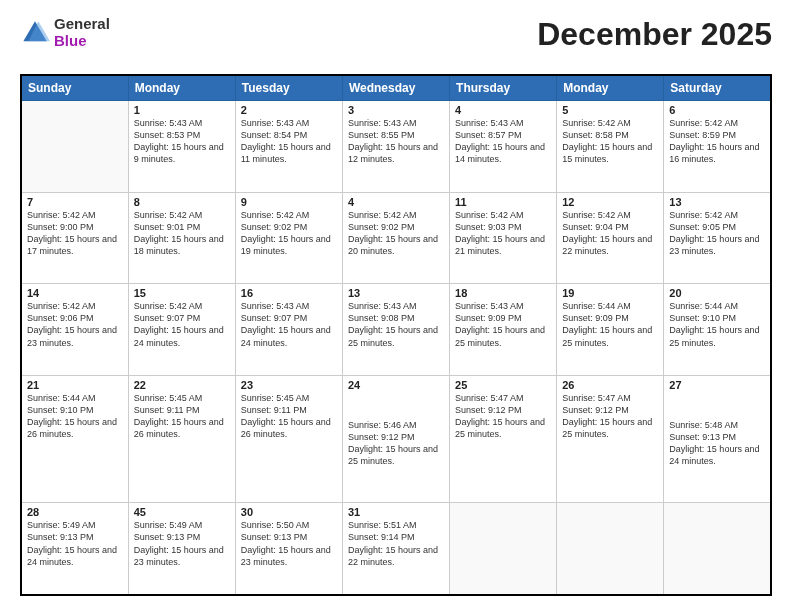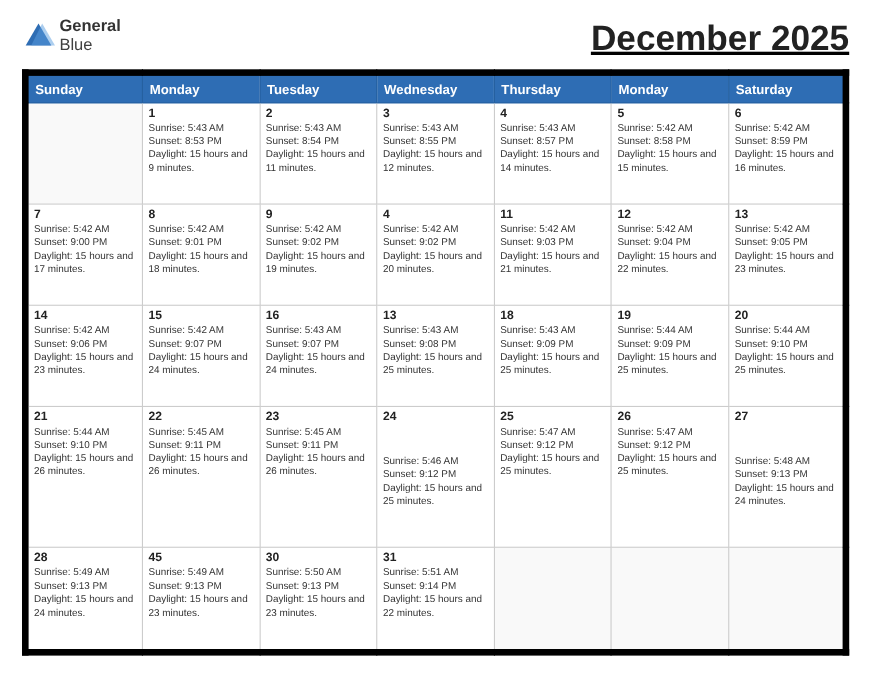--- a/index.html
+++ b/index.html
@@ -14,63 +14,62 @@
       width: 792px;
       height: 612px;
       padding: 16px 20px;
       display: flex;
       flex-direction: column;
     }
     .header {
       display: flex;
       justify-content: space-between;
       align-items: flex-start;
-      margin-bottom: 10px;
+      margin-bottom: 21px;
     }
     .logo {
       display: flex;
       align-items: center;
       gap: 4px;
     }
     .logo-text {
       display: flex;
       flex-direction: column;
       line-height: 1.1;
     }
     .logo-general {
       font-size: 15px;
       font-weight: bold;
       color: #333;
     }
     .logo-blue {
       font-size: 15px;
-      font-weight: normal;
-      color: #404040;
+      font-weight: bold;
+      color: #a21caf;
     }
     .logo-icon {
       width: 30px;
       height: 30px;
     }
     .title-block {
-      text-decoration: underline;
     }
     .month-title {
       font-size: 32px;
       font-weight: bold;
       color: #222;
     }
     .location {
       font-size: 15px;
       color: #444;
     }
     .calendar {
       flex: 1;
       border-collapse: collapse;
       width: 100%;
-      border: 6px solid #000000;
+      border: 2px solid #000000;
     }
     .calendar th {
       background: #2e6db4;
       color: #fff;
       font-size: 12px;
       font-weight: bold;
       text-align: left;
       padding: 5px 6px;
       border: 1px solid #2560a0;
     }

